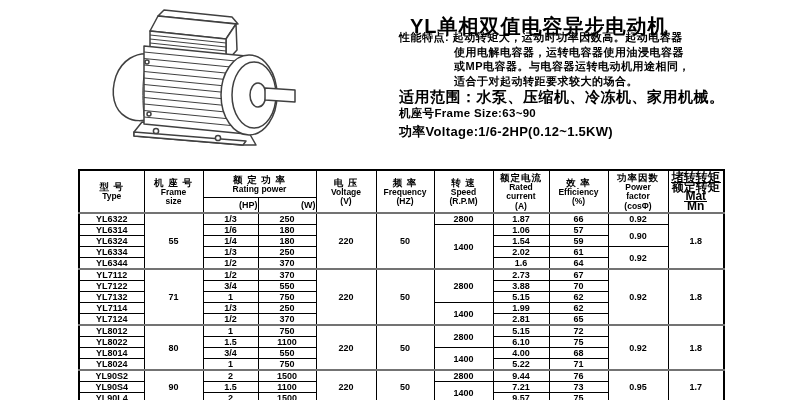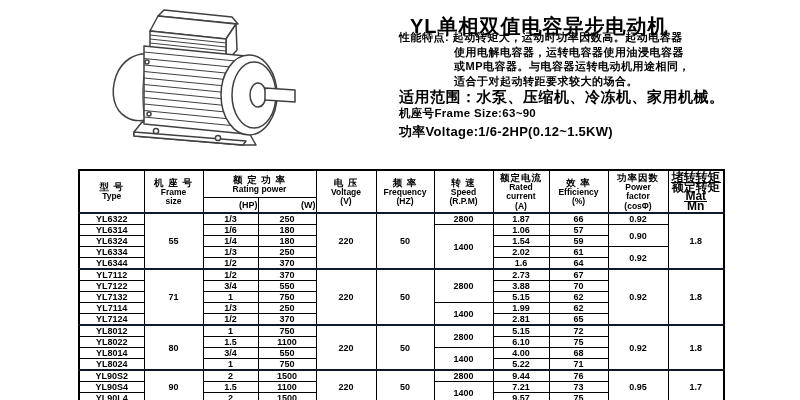--- a/index.html
+++ b/index.html
@@ -45,21 +45,21 @@
     border:1px solid #000;text-align:center;vertical-align:middle;
     padding:0;overflow:hidden;white-space:nowrap;
   }
   table.spec th{font-size:9px;line-height:10px;font-weight:bold;}
   table.spec th .cn{display:block;font-size:9.5px;letter-spacing:1px;line-height:11px;}
   table.spec th .en{display:block;font-size:8.5px;letter-spacing:0;line-height:9.5px;}
   table.spec tr.hrow1 th{height:26px;}
   table.spec tr.hrow2 th{height:14px;font-size:9px;text-align:right;}
   table.spec td{font-size:9px;line-height:10px;height:10px;font-weight:bold;}
   table.spec tbody tr:first-child td{border-top:4px double #000;}
-  table.spec tbody tr.group-start td{border-top:2px solid #0f172a;}
+  table.spec tbody tr.group-start td{border-top:2px solid #737373;}
   .frac{display:block;font-size:12px;line-height:8.5px;letter-spacing:0;}
   .frac-bar{display:inline-block;border-bottom:1px solid #000;padding:0 1px 1px 1px;}
 </style>
 </head>
 <body>
 
 <div class="motor-wrap">
   <svg viewBox="0 0 212 150">
     <defs>
       <clipPath id="bodyclip">

